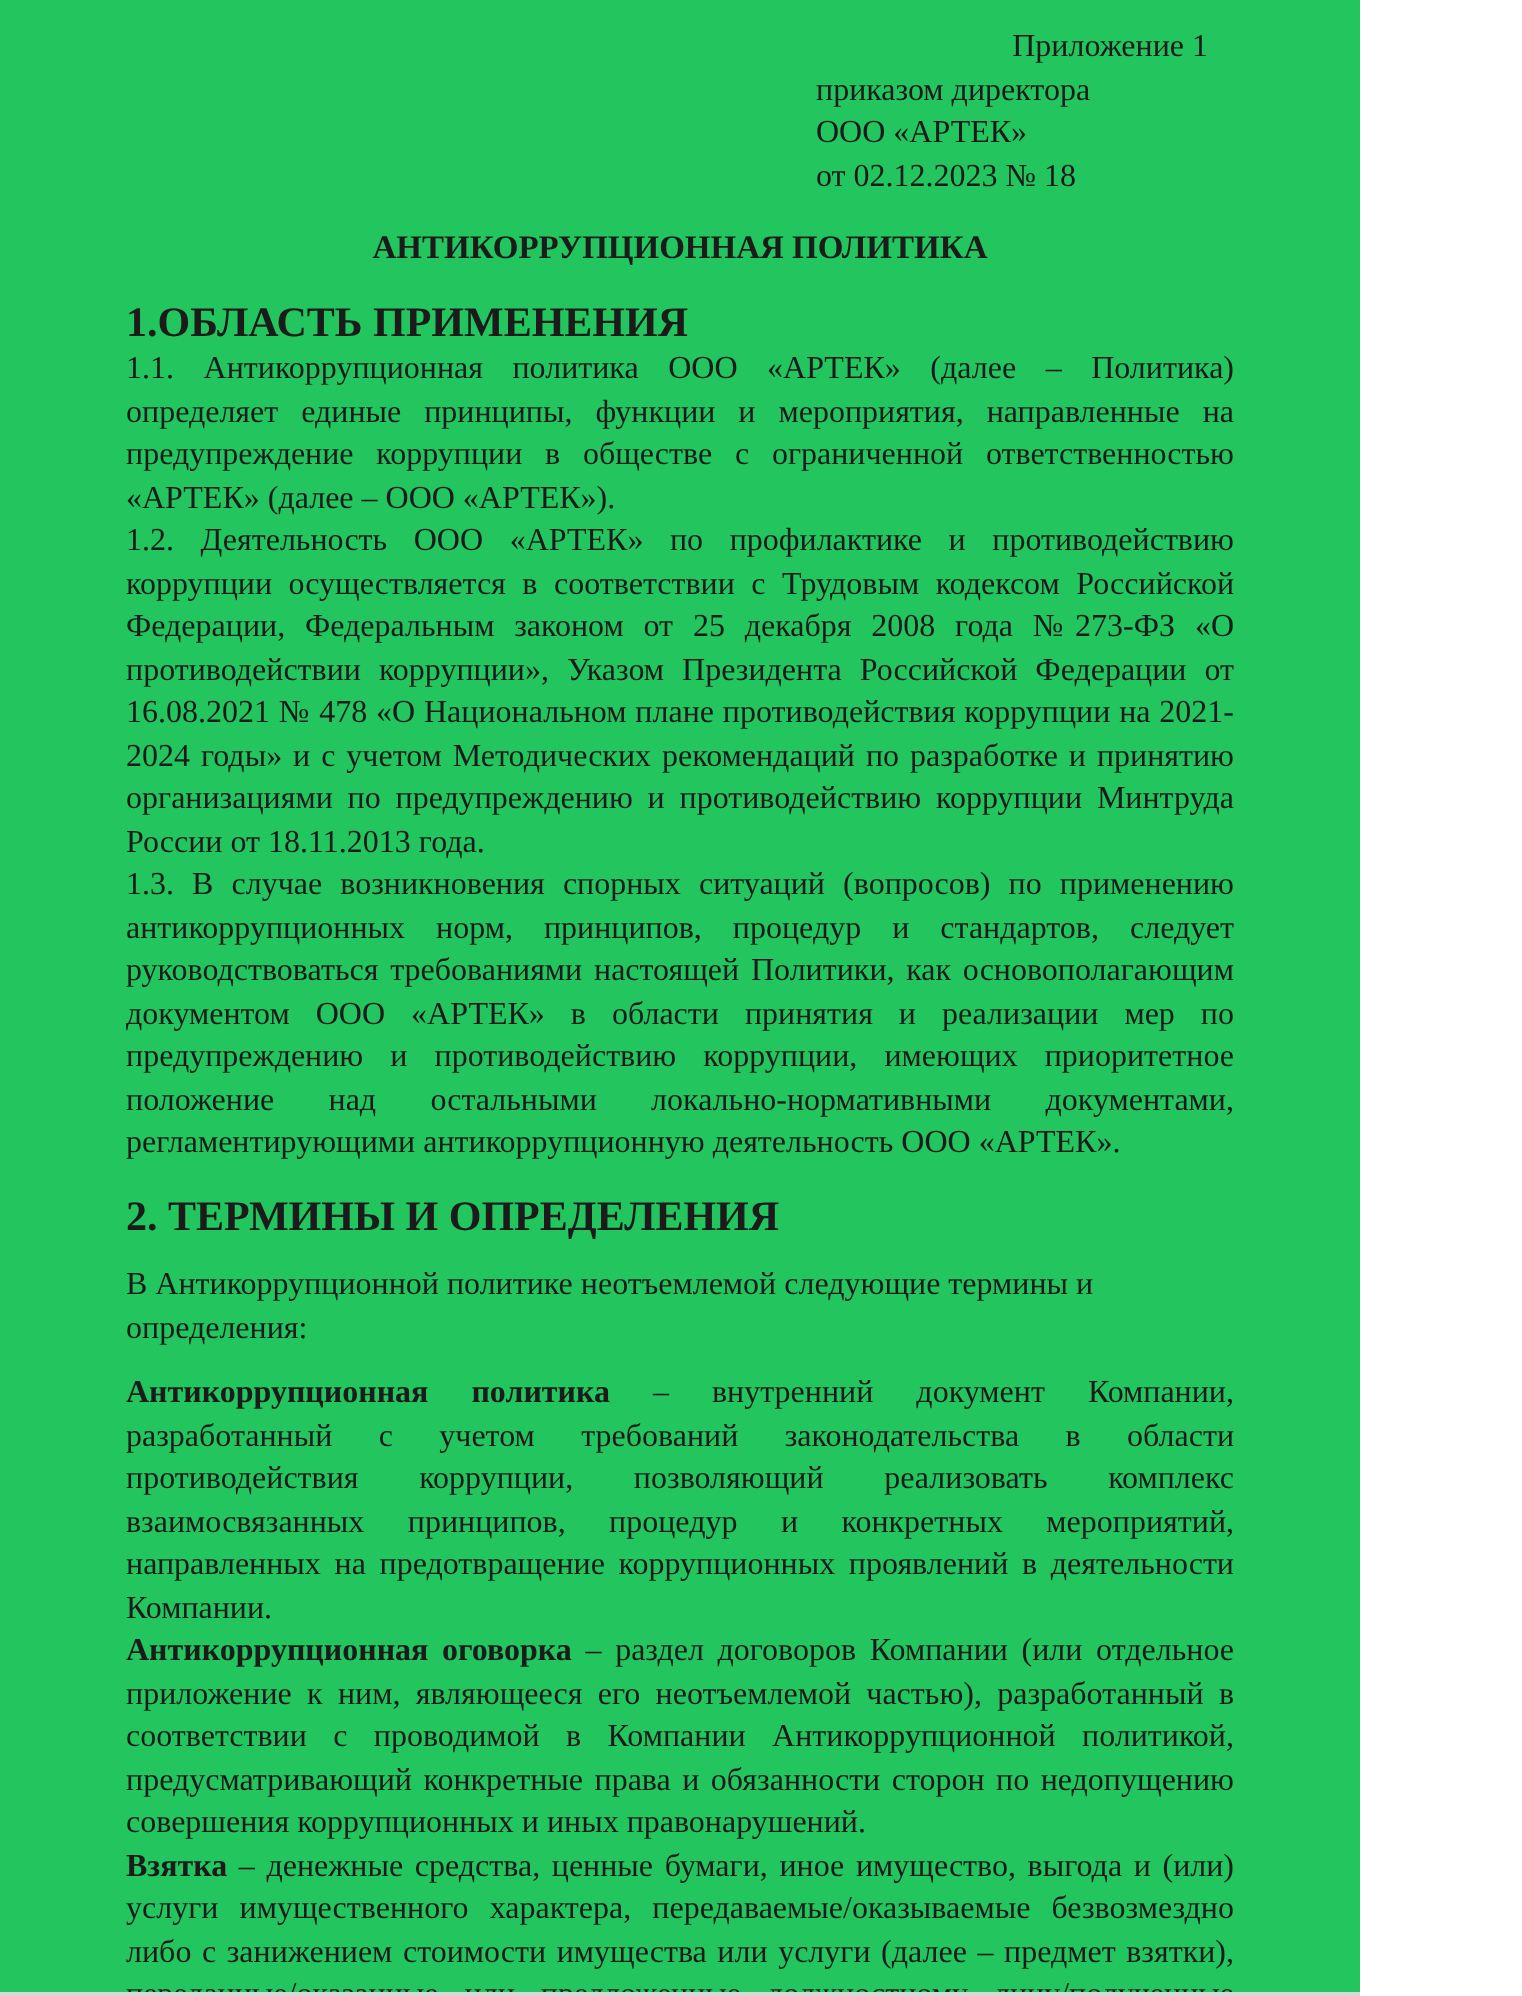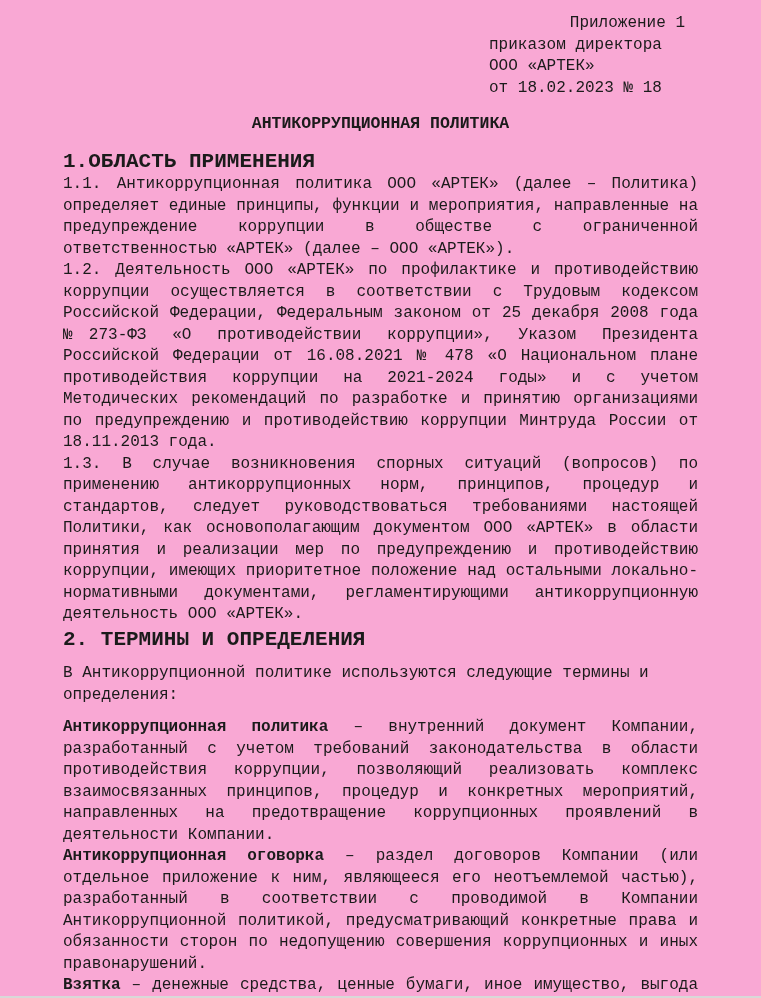--- a/index.html
+++ b/index.html
@@ -2,26 +2,26 @@
 <html lang="ru"><head>
 <meta charset="utf-8">
 <style>
   html, body {
     margin: 0;
     padding: 0;
     background: #ffffff;
   }
   .page {
     position: relative;
-    width: 761px;
+    width: 680px;
     height: 998px;
     box-sizing: border-box;
-    background: #f9a8d4;
+    background: #22c55e;
     color: #1b1b1b;
-    font-family: Liberation Mono, monospace;
+    font-family: Liberation Serif, serif;
     font-size: 16px;
     line-height: 21.5px;
     padding: 13px 63px 0 63px;
     overflow: hidden;
   }
   .approval {
     width: 209px;
     margin-left: auto;
   }
   .approval .annex {
@@ -33,21 +33,21 @@
     text-align: center;
     font-weight: bold;
     font-size: 16.5px;
   }
   .section-heading {
     font-weight: bold;
     font-size: 21px;
     margin: 16px 0 0 0;
   }
   .section-heading.second {
-    margin-top: 3px;
+    margin-top: 15px;
   }
   .body-paras {
     margin-top: 2px;
   }
   .body-paras p,
   .terms p,
   p.intro {
     margin: 0;
     text-align: justify;
   }
@@ -70,38 +70,38 @@
 </style>
 </head>
 <body>
 
 <div class="page">
 
   <div class="approval">
     <div class="annex">Приложение 1</div>
     <div>приказом директора</div>
     <div>ООО «АРТЕК»</div>
-    <div>от 18.02.2023 № 18</div>
+    <div>от 02.12.2023 № 18</div>
   </div>
 
   <div class="doc-title">
     <div>АНТИКОРРУПЦИОННАЯ ПОЛИТИКА</div>
   </div>
 
   <div class="section-heading">1.ОБЛАСТЬ ПРИМЕНЕНИЯ</div>
 
   <div class="body-paras">
     <p>1.1. Антикоррупционная политика ООО «АРТЕК» (далее – Политика) определяет единые принципы, функции и мероприятия, направленные на предупреждение коррупции в обществе с ограниченной ответственностью «АРТЕК» (далее – ООО «АРТЕК»).</p>
     <p>1.2. Деятельность ООО «АРТЕК» по профилактике и противодействию коррупции осуществляется в соответствии с Трудовым кодексом Российской Федерации, Федеральным законом от 25 декабря 2008 года №273-ФЗ «О противодействии коррупции», Указом Президента Российской Федерации от 16.08.2021 № 478 «О Национальном плане противодействия коррупции на 2021-2024 годы» и с учетом Методических рекомендаций по разработке и принятию организациями по предупреждению и противодействию коррупции Минтруда России от 18.11.2013 года.</p>
     <p>1.3. В случае возникновения спорных ситуаций (вопросов) по применению антикоррупционных норм, принципов, процедур и стандартов, следует руководствоваться требованиями настоящей Политики, как основополагающим документом ООО «АРТЕК» в области принятия и реализации мер по предупреждению и противодействию коррупции, имеющих приоритетное положение над остальными локально-нормативными документами, регламентирующими антикоррупционную деятельность ООО «АРТЕК».</p>
   </div>
 
   <div class="section-heading second">2. ТЕРМИНЫ И ОПРЕДЕЛЕНИЯ</div>
 
-  <p class="intro">В Антикоррупционной политике используются следующие термины и определения:</p>
+  <p class="intro">В Антикоррупционной политике неотъемлемой следующие термины и определения:</p>
 
   <div class="terms">
     <p><b>Антикоррупционная политика</b><span> – внутренний документ Компании, разработанный с учетом требований законодательства в области противодействия коррупции, позволяющий реализовать комплекс взаимосвязанных принципов, процедур и конкретных мероприятий, направленных на предотвращение коррупционных проявлений в деятельности Компании.</span></p>
     <p><b> Антикоррупционная оговорка</b><span> – раздел договоров Компании (или отдельное приложение к ним, являющееся его неотъемлемой частью), разработанный в соответствии с проводимой в Компании Антикоррупционной политикой, предусматривающий конкретные права и обязанности сторон по недопущению совершения коррупционных и иных правонарушений.</span></p>
     <p><b>Взятка</b><span> – денежные средства, ценные бумаги, иное имущество, выгода и (или) услуги имущественного характера, передаваемые/оказываемые безвозмездно либо с занижением стоимости имущества или услуги (далее – предмет взятки), переданные/оказанные или предложенные должностному лицу/полученные должностным лицом лично или через посредника за действия (бездействие) в пользу взяткодателя или представляемых им лиц, если такие действия (бездействие) в пользу взяткодателя или представляемых им лиц, если такие действия (бездействие) входят в служебные полномочия должностного лица либо если оно в силу должностного положения может способствовать таким действиям (бездействию), а равно за общее покровительство или попустительство по службе.</span></p>
   </div>
 
   <div class="page-edge"></div>
 
 </div>

